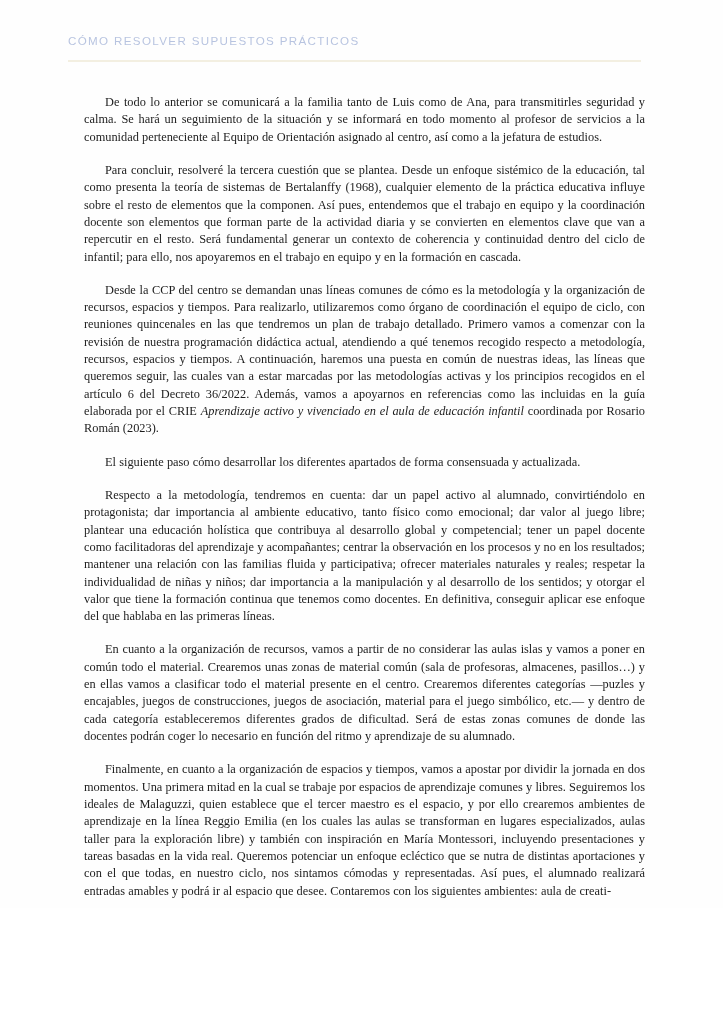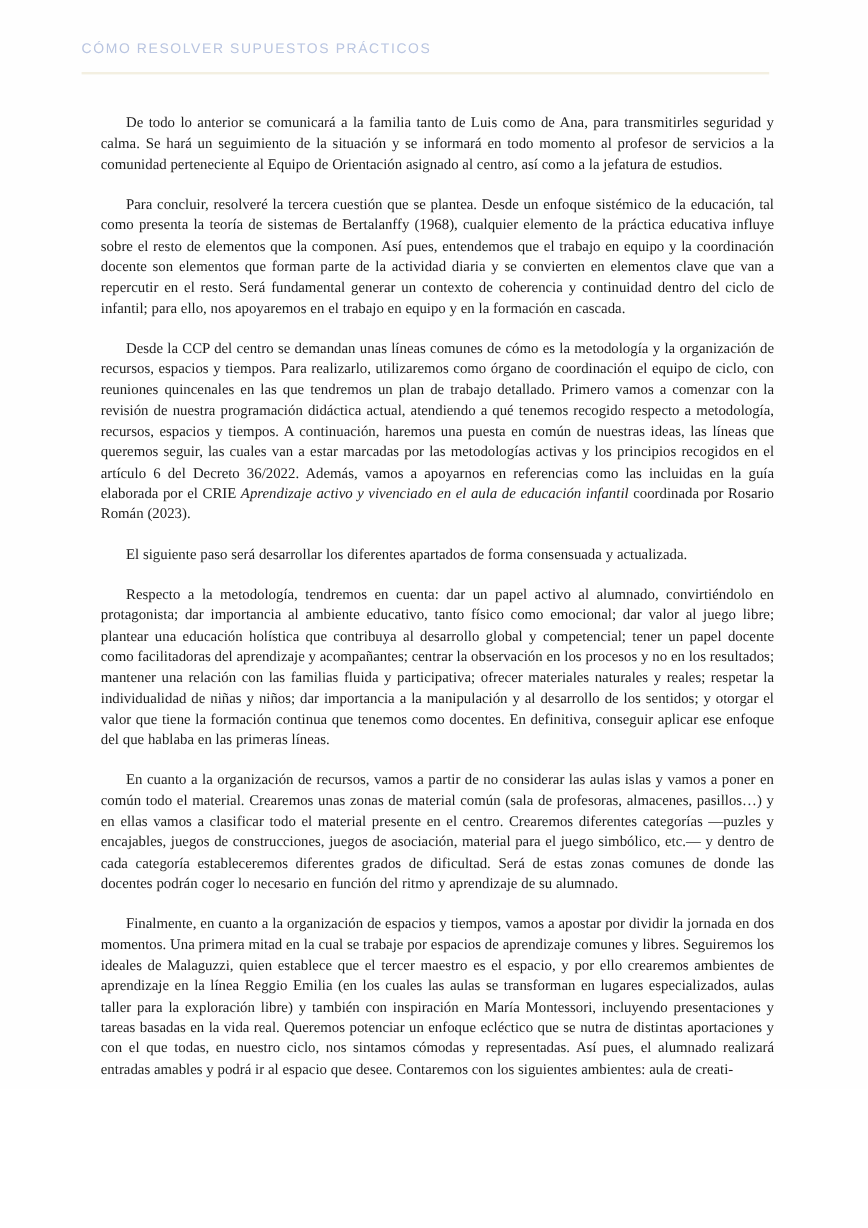--- a/index.html
+++ b/index.html
@@ -93,21 +93,21 @@
   <div class="head-rule"></div>
 
   <div class="column">
 
     <p class="para">De todo lo anterior se comunicará a la familia tanto de Luis como de Ana, para transmitirles seguridad y calma. Se hará un seguimiento de la situación y se informará en todo momento al profesor de servicios a la comunidad perteneciente al Equipo de Orientación asignado al centro, así como a la jefatura de estudios.</p>
 
     <p class="para">Para concluir, resolveré la tercera cuestión que se plantea. Desde un enfoque sistémico de la educación, tal como presenta la teoría de sistemas de Bertalanffy (1968), cualquier elemento de la práctica educativa influye sobre el resto de elementos que la componen. Así pues, entendemos que el trabajo en equipo y la coordinación docente son elementos que forman parte de la actividad diaria y se convierten en elementos clave que van a repercutir en el resto. Será fundamental generar un contexto de coherencia y continuidad dentro del ciclo de infantil; para ello, nos apoyaremos en el trabajo en equipo y en la formación en cascada.</p>
 
     <p class="para"><span>Desde la CCP del centro se demandan unas líneas comunes de cómo es la metodología y la organización de recursos, espacios y tiempos. Para realizarlo, utilizaremos como órgano de coordinación el equipo de ciclo, con reuniones quincenales en las que tendremos un plan de trabajo detallado. Primero vamos a comenzar con la revisión de nuestra programación didáctica actual, atendiendo a qué tenemos recogido respecto a metodología, recursos, espacios y tiempos. A continuación, haremos una puesta en común de nuestras ideas, las líneas que queremos seguir, las cuales van a estar marcadas por las metodologías activas y los principios recogidos en el artículo 6 del Decreto 36/2022. Además, vamos a apoyarnos en referencias como las incluidas en la guía elaborada por el CRIE </span><span class="it">Aprendizaje activo y vivenciado en el aula de educación infantil</span><span> coordinada por Rosario Román (2023).</span></p>
 
-    <p class="para">El siguiente paso será desarrollar los diferentes apartados de forma consensuada y actualizada.</p>
+    <p class="para">El siguiente paso cómo desarrollar los diferentes apartados de forma consensuada y actualizada.</p>
 
     <p class="para">Respecto a la metodología, tendremos en cuenta: dar un papel activo al alumnado, convirtiéndolo en protagonista; dar importancia al ambiente educativo, tanto físico como emocional; dar valor al juego libre; plantear una educación holística que contribuya al desarrollo global y competencial; tener un papel docente como facilitadoras del aprendizaje y acompañantes; centrar la observación en los procesos y no en los resultados; mantener una relación con las familias fluida y participativa; ofrecer materiales naturales y reales; respetar la individualidad de niñas y niños; dar importancia a la manipulación y al desarrollo de los sentidos; y otorgar el valor que tiene la formación continua que tenemos como docentes. En definitiva, conseguir aplicar ese enfoque del que hablaba en las primeras líneas.</p>
 
     <p class="para">En cuanto a la organización de recursos, vamos a partir de no considerar las aulas islas y vamos a poner en común todo el material. Crearemos unas zonas de material común (sala de profesoras, almacenes, pasillos…) y en ellas vamos a clasificar todo el material presente en el centro. Crearemos diferentes categorías —puzles y encajables, juegos de construcciones, juegos de asociación, material para el juego simbólico, etc.— y dentro de cada categoría estableceremos diferentes grados de dificultad. Será de estas zonas comunes de donde las docentes podrán coger lo necesario en función del ritmo y aprendizaje de su alumnado.</p>
 
     <p class="para">Finalmente, en cuanto a la organización de espacios y tiempos, vamos a apostar por dividir la jornada en dos momentos. Una primera mitad en la cual se trabaje por espacios de aprendizaje comunes y libres. Seguiremos los ideales de Malaguzzi, quien establece que el tercer maestro es el espacio, y por ello crearemos ambientes de aprendizaje en la línea Reggio Emilia (en los cuales las aulas se transforman en lugares especializados, aulas taller para la exploración libre) y también con inspiración en María Montessori, incluyendo presentaciones y tareas basadas en la vida real. Queremos potenciar un enfoque ecléctico que se nutra de distintas aportaciones y con el que todas, en nuestro ciclo, nos sintamos cómodas y representadas. Así pues, el alumnado realizará entradas amables y podrá ir al espacio que desee. Contaremos con los siguientes ambientes: aula de creati-</p>
 
   </div>
 
   <div class="folio">90</div>

